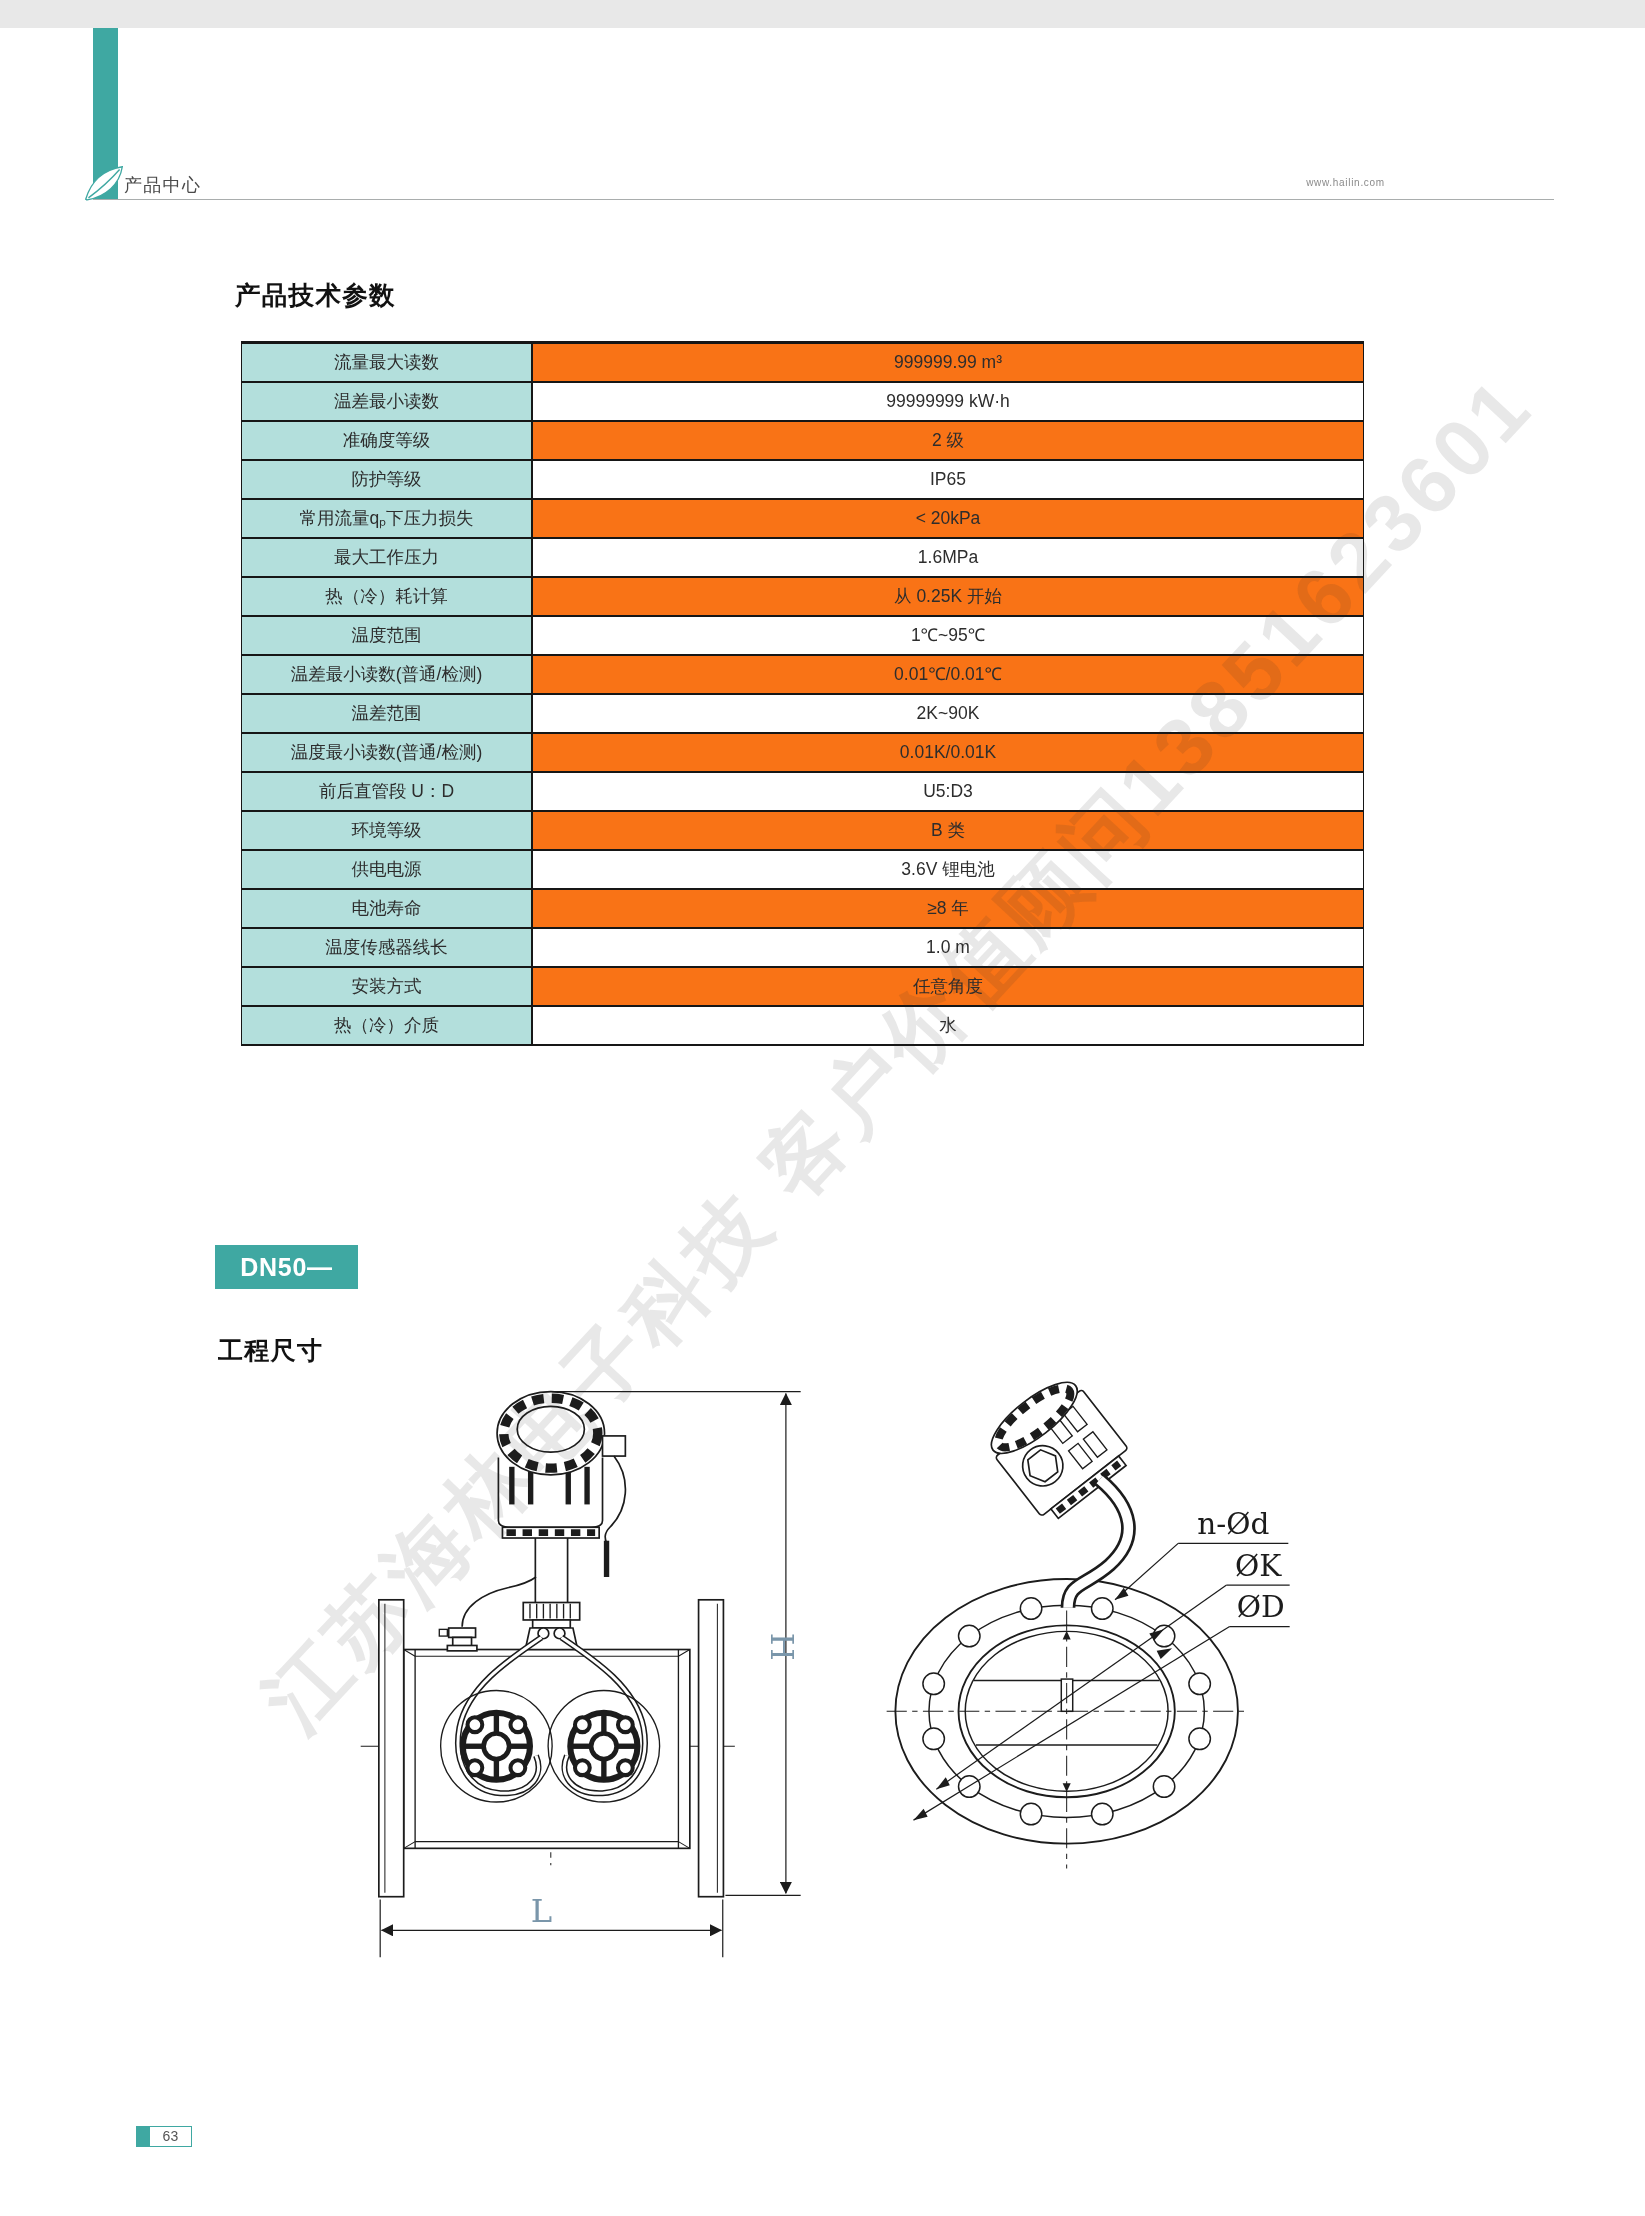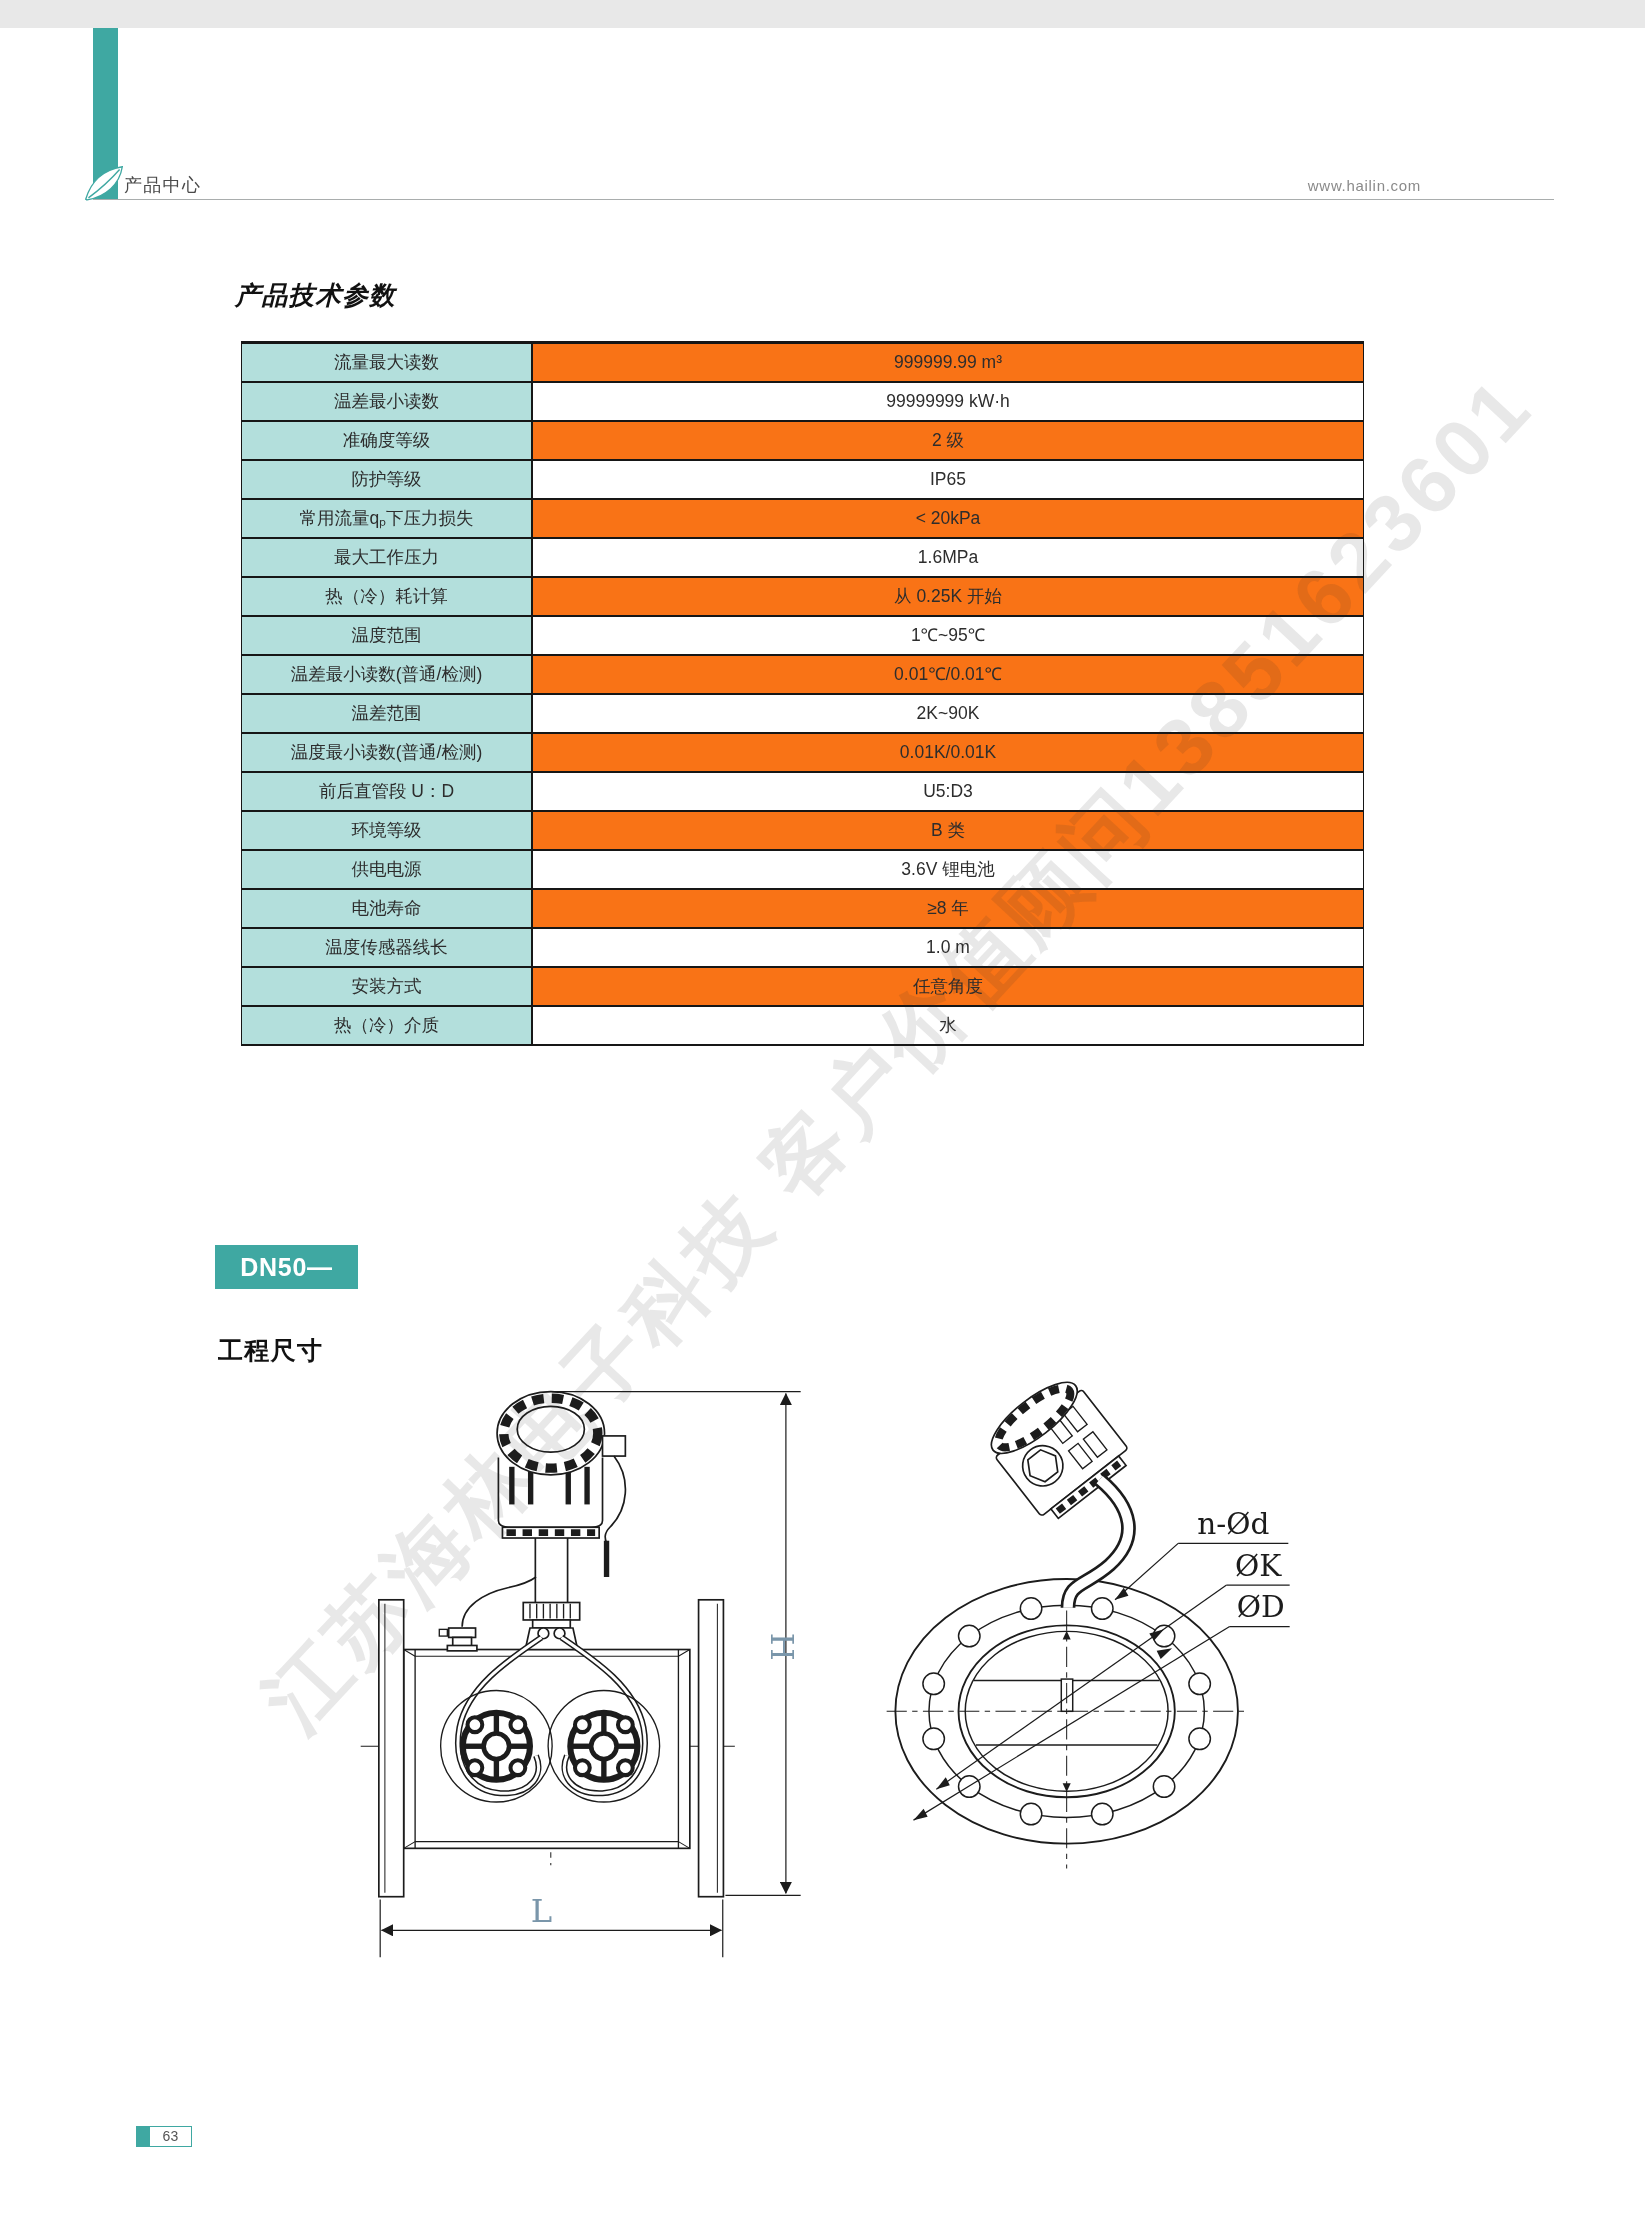--- a/index.html
+++ b/index.html
@@ -2,25 +2,25 @@
 <html style="font-size:10.7px"><head>
 <meta charset="utf-8">
 <style>
   html,body{margin:0;padding:0;background:#e8e8e8;}
   .page{position:relative;width:1645px;height:2216px;background:#ffffff;overflow:hidden;
         font-family:"Liberation Sans",sans-serif;color:#262626;margin-top:28px;}
   
   .side-bar{position:absolute;left:93px;top:0;width:25px;height:172px;background:#3FA8A2;}
   .leaf{position:absolute;left:83px;top:136px;width:42px;height:38px;}
   .breadcrumb{position:absolute;left:124px;top:145px;font-size:18px;color:#4a4a4a;letter-spacing:1.3px;}
-  .website{position:absolute;left:1270px;top:149px;width:151px;text-align:right;
-           font-size:15px;color:#8a8a8a;letter-spacing:0.7px;}
+  .website{position:absolute;left:1270px;top:149px;width:151px;text-align:center;
+           font-size:10px;color:#8a8a8a;letter-spacing:0.7px;}
   .header-rule{position:absolute;left:93px;top:171px;width:1461px;height:1.3px;background:#a9adad;}
   
-  .sec-title{position:absolute;left:235px;top:250px;font-size:25.5px;font-weight:bold;color:#111;letter-spacing:1.3px;font-style:italic;}
+  .sec-title{position:absolute;left:235px;top:250px;font-size:25.5px;font-weight:bold;color:#111;letter-spacing:1.3px;}
   .dim-title{position:absolute;left:218px;top:1306px;font-size:25px;font-weight:bold;color:#111;letter-spacing:1.3px;}
   
   .spec-table{position:absolute;left:241px;top:313px;width:1121px;
               border:1.3px solid #161616;border-top-width:3.4px;border-bottom-width:2.7px;}
   .row{display:flex;height:37px;border-bottom:2.7px solid #161616;}
   .row:last-child{border-bottom:none;}
   .row .lbl{width:289px;background:#B3DFDC;border-right:2px solid #161616;
             text-align:center;line-height:37px;font-size:17.5px;color:#2d2d2d;}
   .row .val{flex:1;background:#ffffff;text-align:center;line-height:37px;font-size:17.5px;color:#2d2d2d;}
   .row.alt .val{background:#f97316;}

